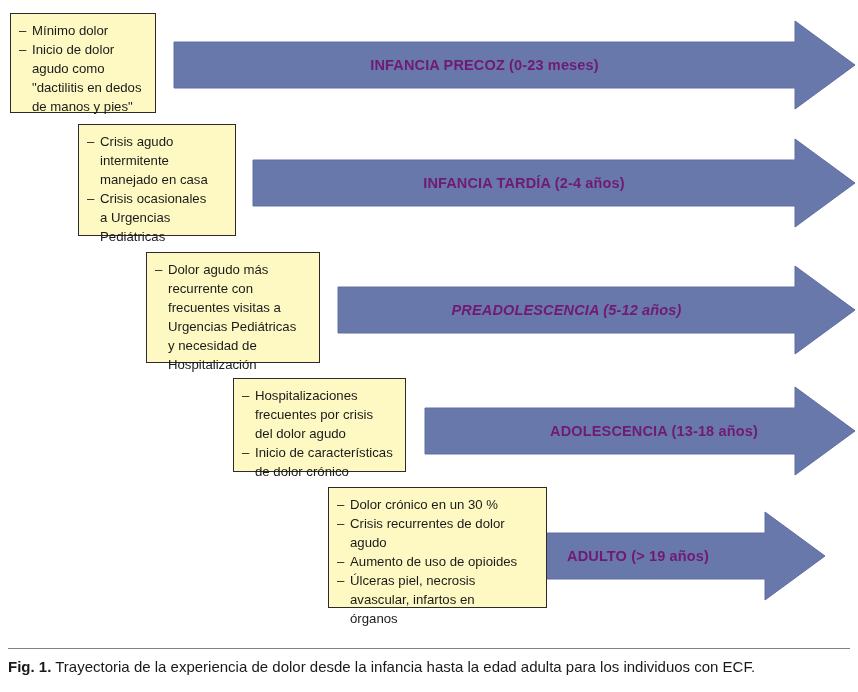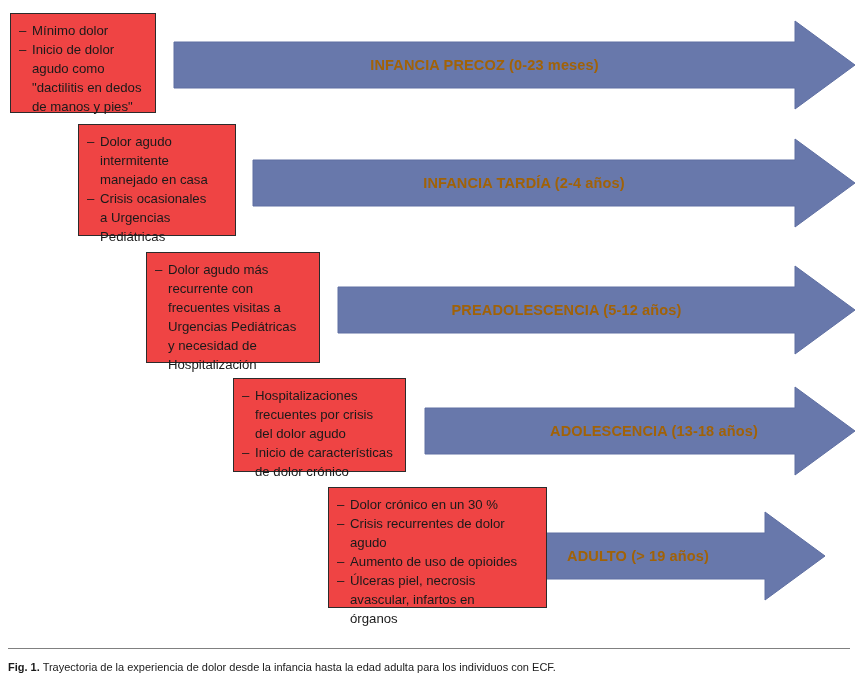--- a/index.html
+++ b/index.html
@@ -17,21 +17,21 @@
     height: 692px;
     background: #ffffff;
     overflow: hidden;
   }
 
   
   .note-box {
     position: absolute;
     box-sizing: border-box;
     border: 1px solid #2b2b2b;
-    background: #ef4444;
+    background: #fef9c3;
     padding: 7px 8px 7px 8px;
     z-index: 3;
   }
   .note-list {
     margin: 0;
     padding: 0;
     list-style: none;
   }
   .note-list li {
     position: relative;
@@ -60,21 +60,21 @@
     height: 100%;
     overflow: visible;
   }
   .arrow-label {
     position: absolute;
     top: 0;
     height: 100%;
     display: flex;
     align-items: center;
     justify-content: center;
-    color: #a16207;
+    color: #701a75;
     font-size: 14.5px;
     font-weight: bold;
     letter-spacing: 0.15px;
     white-space: nowrap;
     pointer-events: none;
   }
 
   
   .caption-rule {
     position: absolute;
@@ -83,21 +83,21 @@
     width: 842px;
     height: 1px;
     background: #808080;
   }
   .caption {
     position: absolute;
     left: 8px;
     top: 658px;
     width: 842px;
     color: #1a1a1a;
-    font-size: 11px;
+    font-size: 15px;
     line-height: 18px;
   }
   .caption .caption-label {
     font-weight: bold;
   }
 </style>
 </head>
 <body>
 
 <div id="page">
@@ -125,34 +125,34 @@
     <svg viewBox="0 0 602 88" preserveAspectRatio="none">
       <polygon points="0,21 542,21 542,0 602,44 542,88 542,67 0,67" fill="#6878ab" stroke="#5f6fa2" stroke-width="1"></polygon>
     </svg>
     <div class="arrow-label" style="left:0; width:542px;">
       <span>INFANCIA TARDÍA (2-4 años)</span>
     </div>
   </div>
 
   <div class="note-box" style="left:78px; top:124px; width:158px; height:112px;">
     <ul class="note-list">
-      <li>Dolor agudo
+      <li>Crisis agudo
 intermitente
 manejado en casa</li>
       <li>Crisis ocasionales
 a Urgencias
 Pediátricas</li>
     </ul>
   </div>
 
   <div class="arrow" style="left:338px; top:266px; width:517px; height:88px;">
     <svg viewBox="0 0 517 88" preserveAspectRatio="none">
       <polygon points="0,21 457,21 457,0 517,44 457,88 457,67 0,67" fill="#6878ab" stroke="#5f6fa2" stroke-width="1"></polygon>
     </svg>
-    <div class="arrow-label" style="left:0; width:457px;">
+    <div class="arrow-label" style="left:0; width:457px;font-style:italic;">
       <span>PREADOLESCENCIA (5-12 años)</span>
     </div>
   </div>
 
   <div class="note-box" style="left:146px; top:252px; width:174px; height:111px;">
     <ul class="note-list">
       <li>Dolor agudo más
 recurrente con
 frecuentes visitas a
 Urgencias Pediátricas

